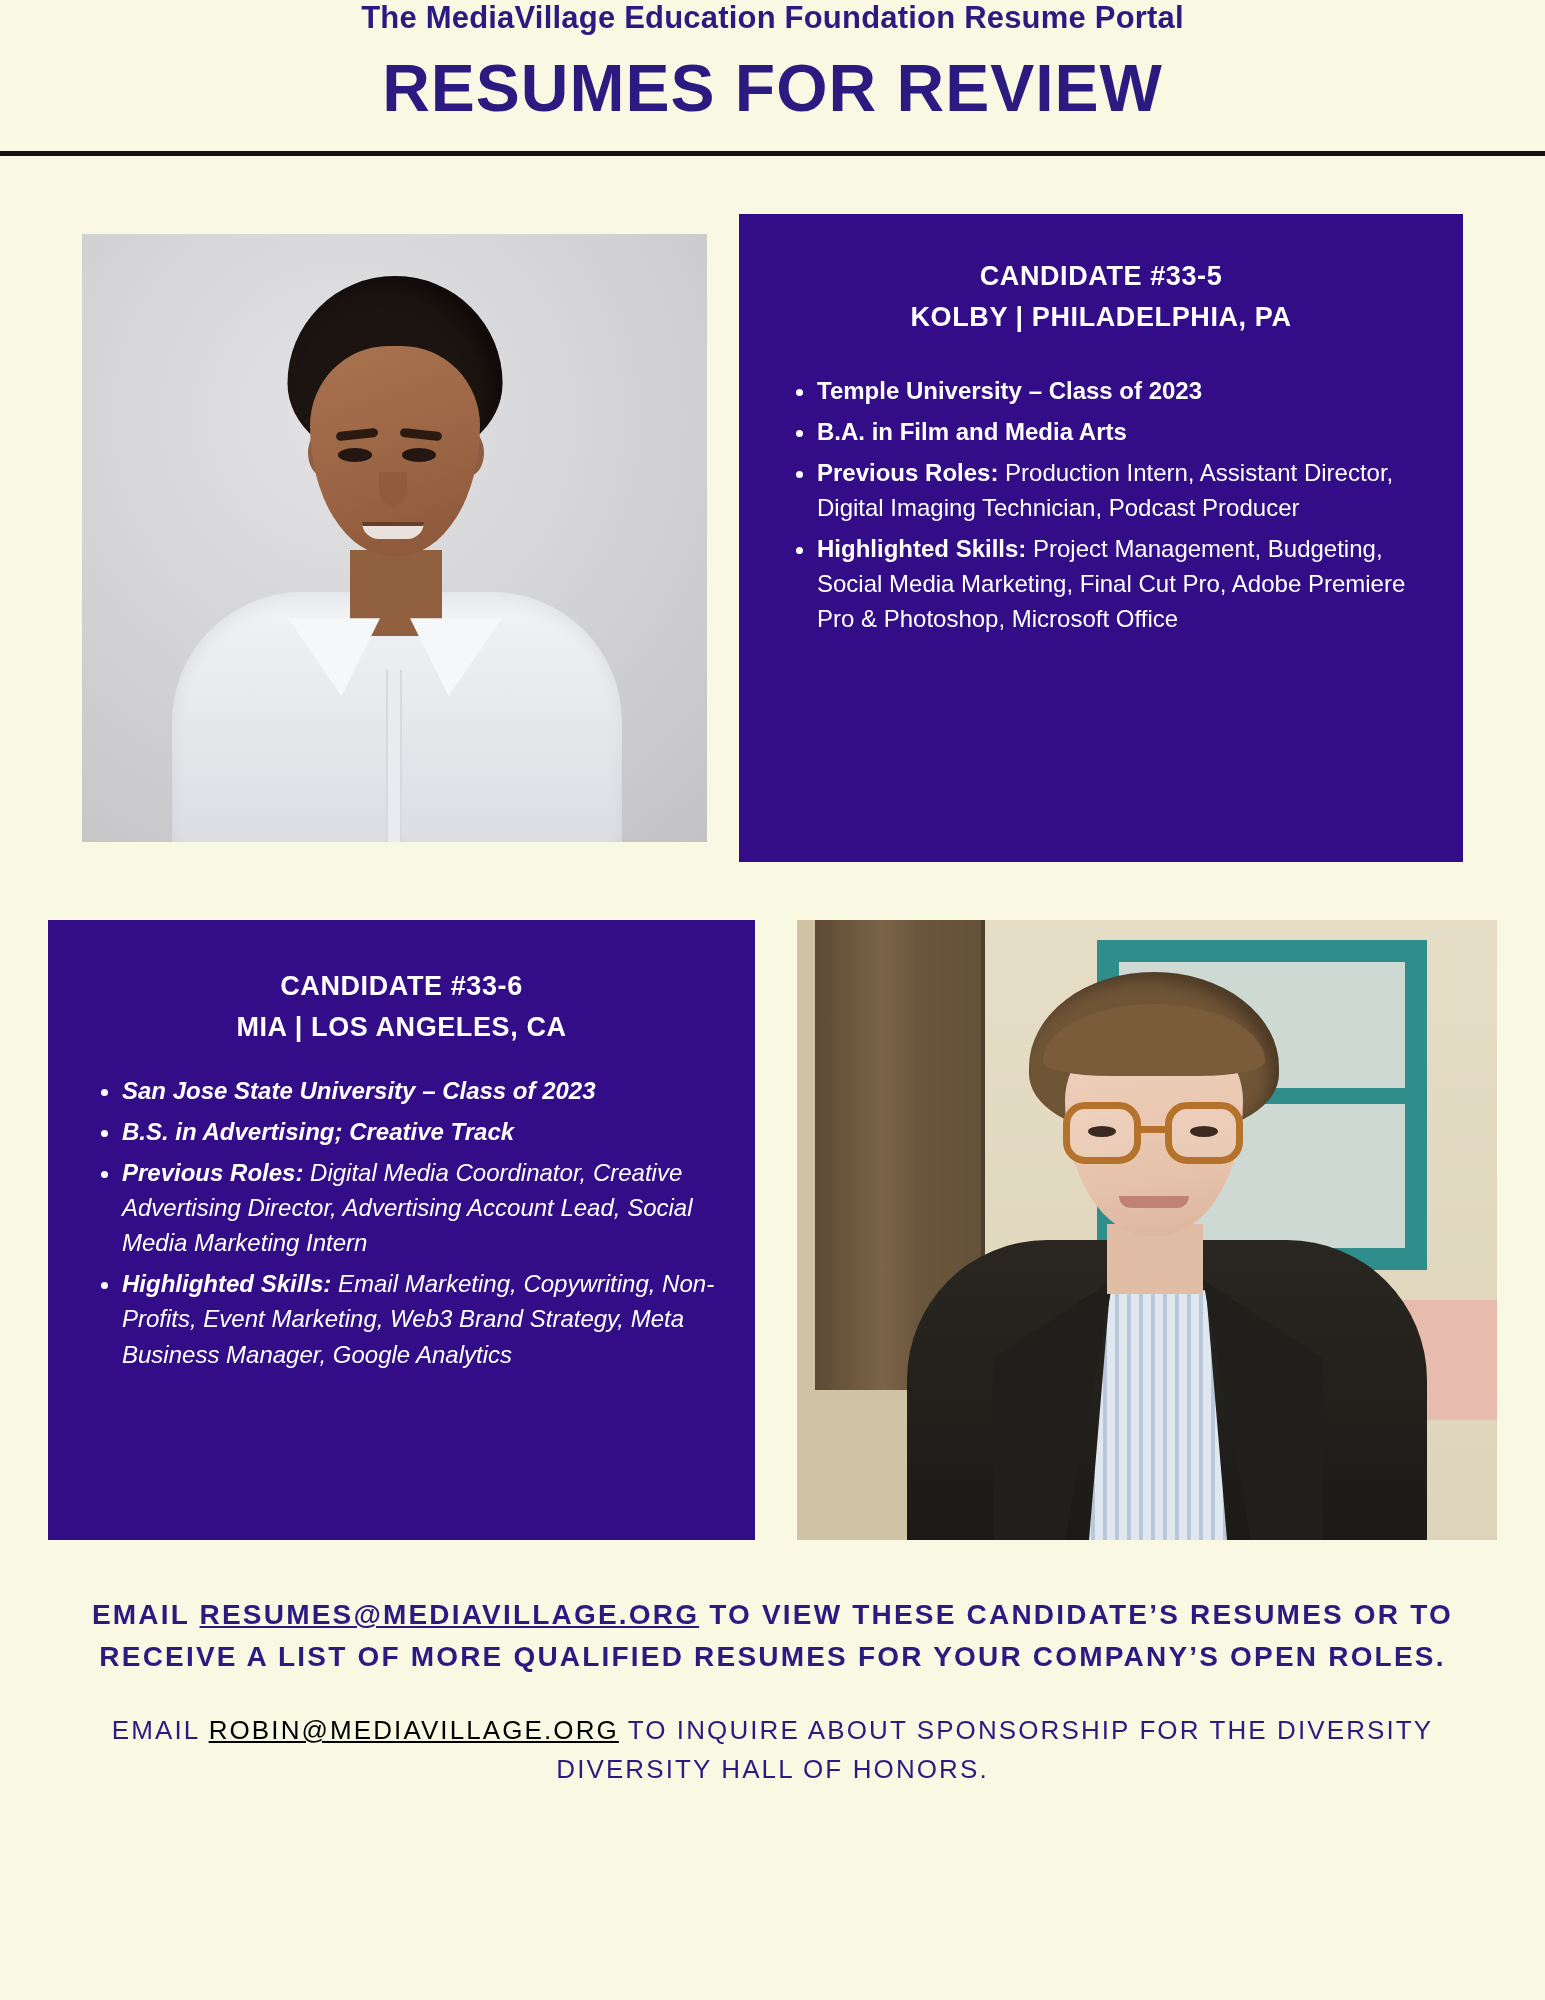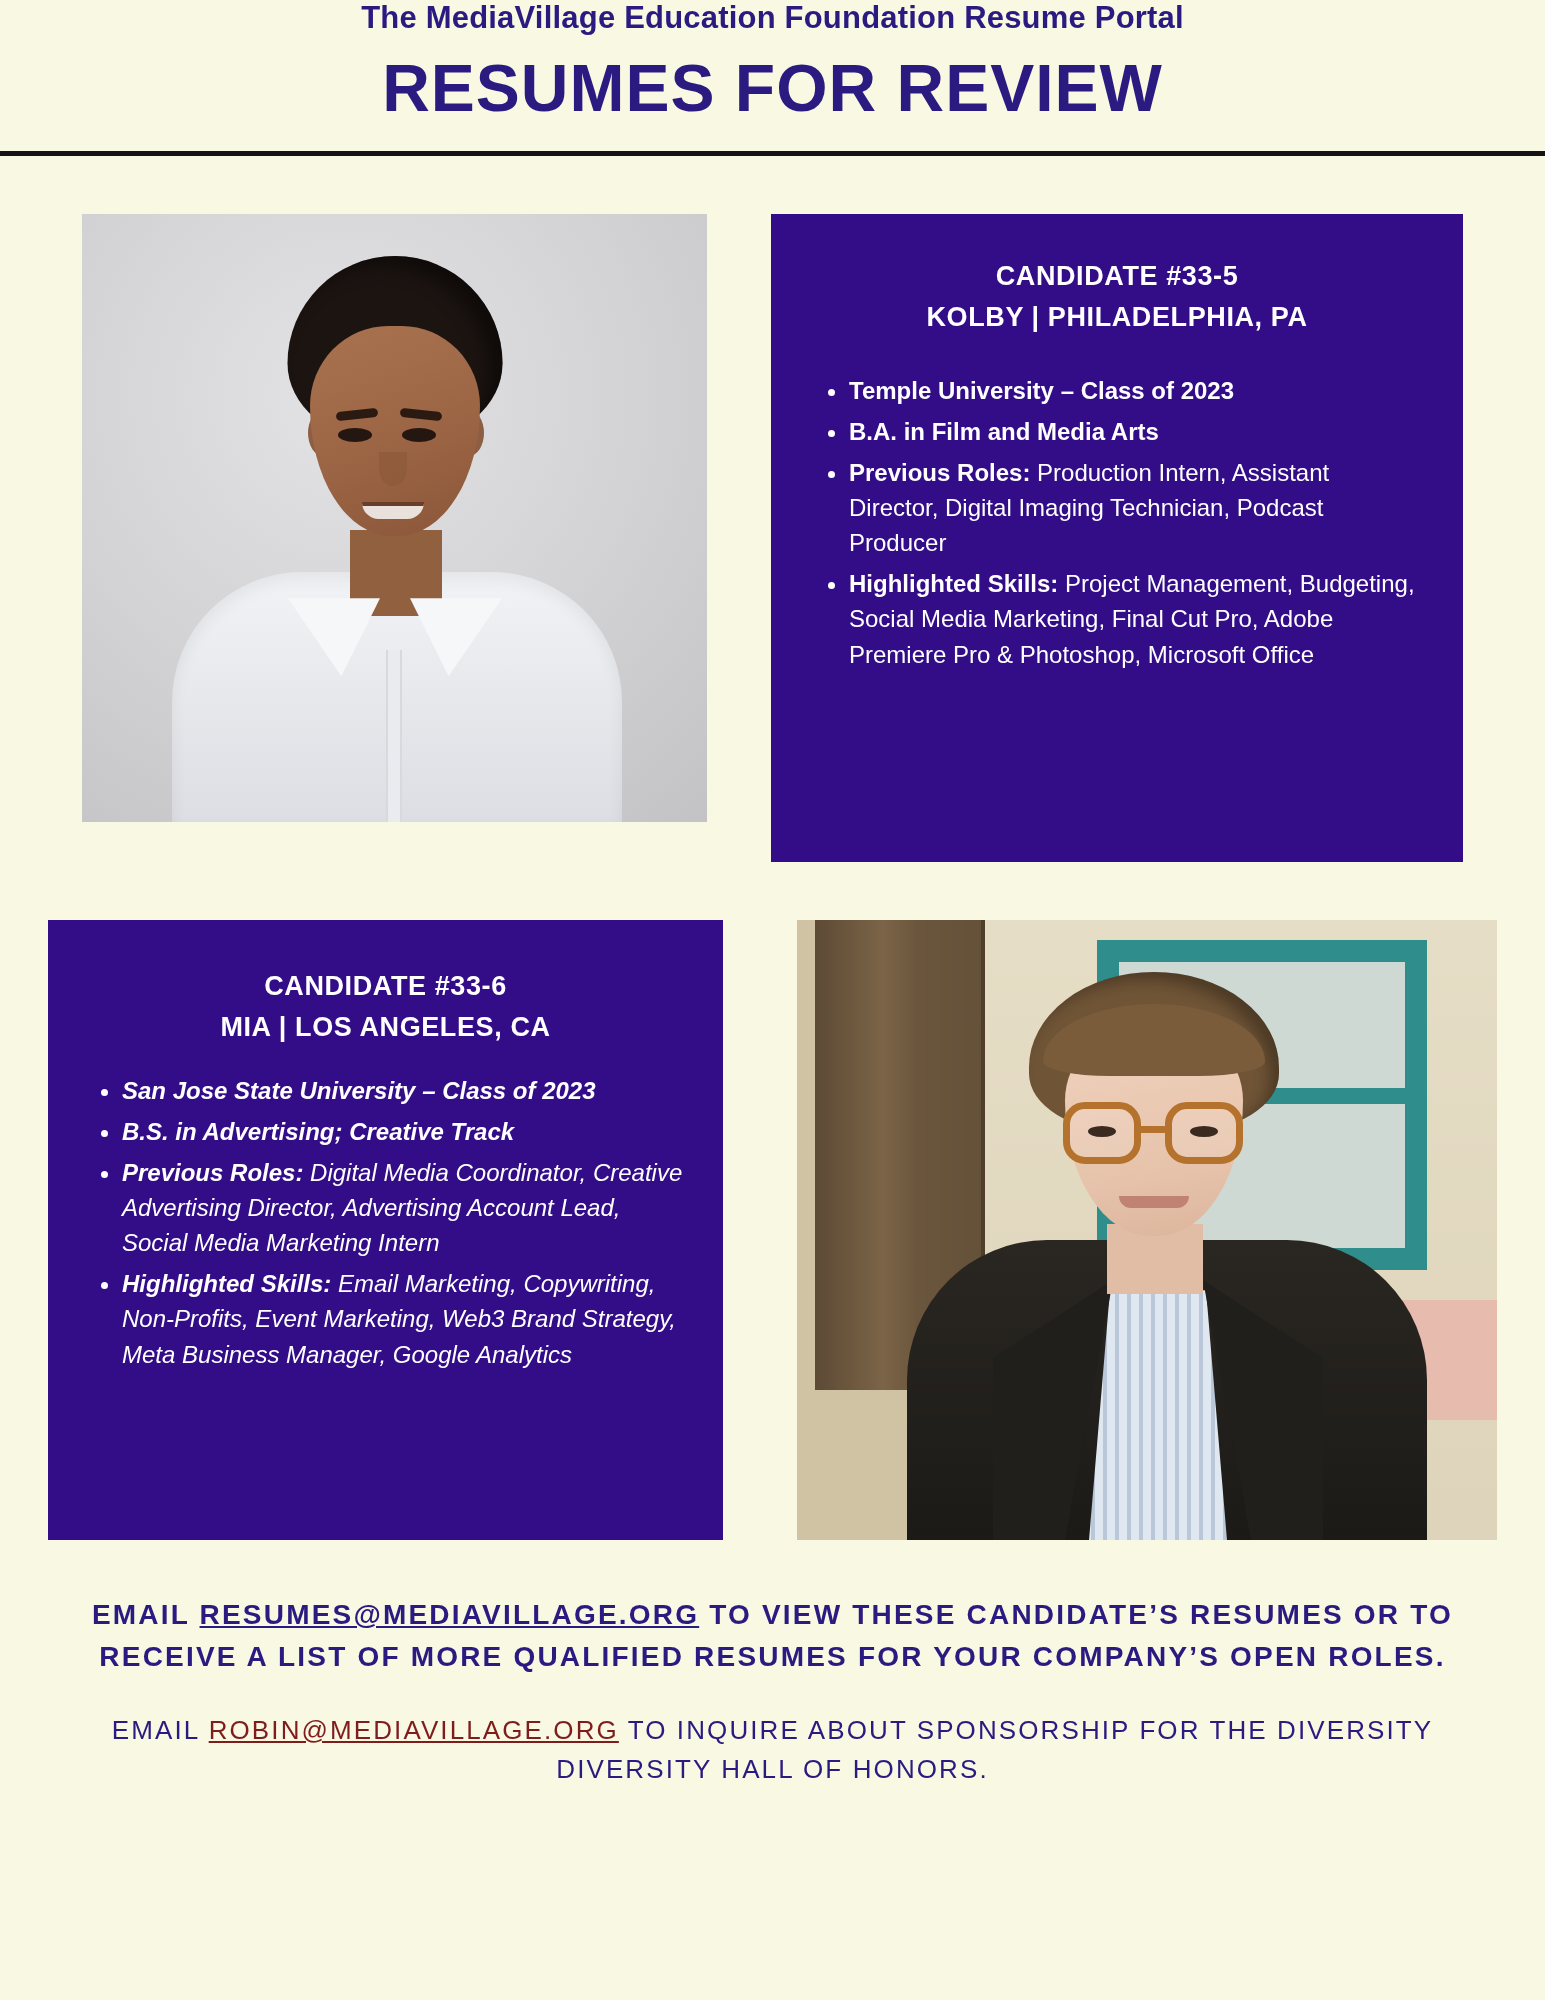--- a/index.html
+++ b/index.html
@@ -35,22 +35,21 @@
   .rule {
     width: 100%;
     height: 5px;
     background: #141414;
     margin-top: 28px;
   }
 
   
   .card-row {
     display: flex;
-    align-items: flex-start;
-    gap: 32px;
+    align-items: center;
   }
   .card-row.top {
     margin-top: 58px;
     padding-left: 82px;
     padding-right: 82px;
   }
   .card-row.bottom {
     margin-top: 58px;
     padding-left: 48px;
     padding-right: 48px;
@@ -399,15 +398,15 @@
     <div class="p2-eye-r"></div>
     <div class="p2-mouth"></div>
   </div>
 </div>
 
 <div class="footer">
   <div class="footer-main">
     <span>EMAIL </span><a class="mail" href="#" style="color:#2b1a80;text-decoration:underline;">RESUMES@MEDIAVILLAGE.ORG</a><span> TO VIEW THESE CANDIDATE’S RESUMES OR TO RECEIVE A LIST OF MORE QUALIFIED RESUMES FOR YOUR COMPANY’S OPEN ROLES.</span>
   </div>
   <div class="footer-sub">
-    <span>EMAIL </span><a class="mail" href="#" style="color:#7f1d1d;">ROBIN@MEDIAVILLAGE.ORG</a><span> TO INQUIRE ABOUT SPONSORSHIP FOR THE DIVERSITY DIVERSITY HALL OF HONORS.</span>
+    <span>EMAIL </span><a class="mail" href="#" style="color:#000000;">ROBIN@MEDIAVILLAGE.ORG</a><span> TO INQUIRE ABOUT SPONSORSHIP FOR THE DIVERSITY DIVERSITY HALL OF HONORS.</span>
   </div>
 </div>
 
 </body></html>

